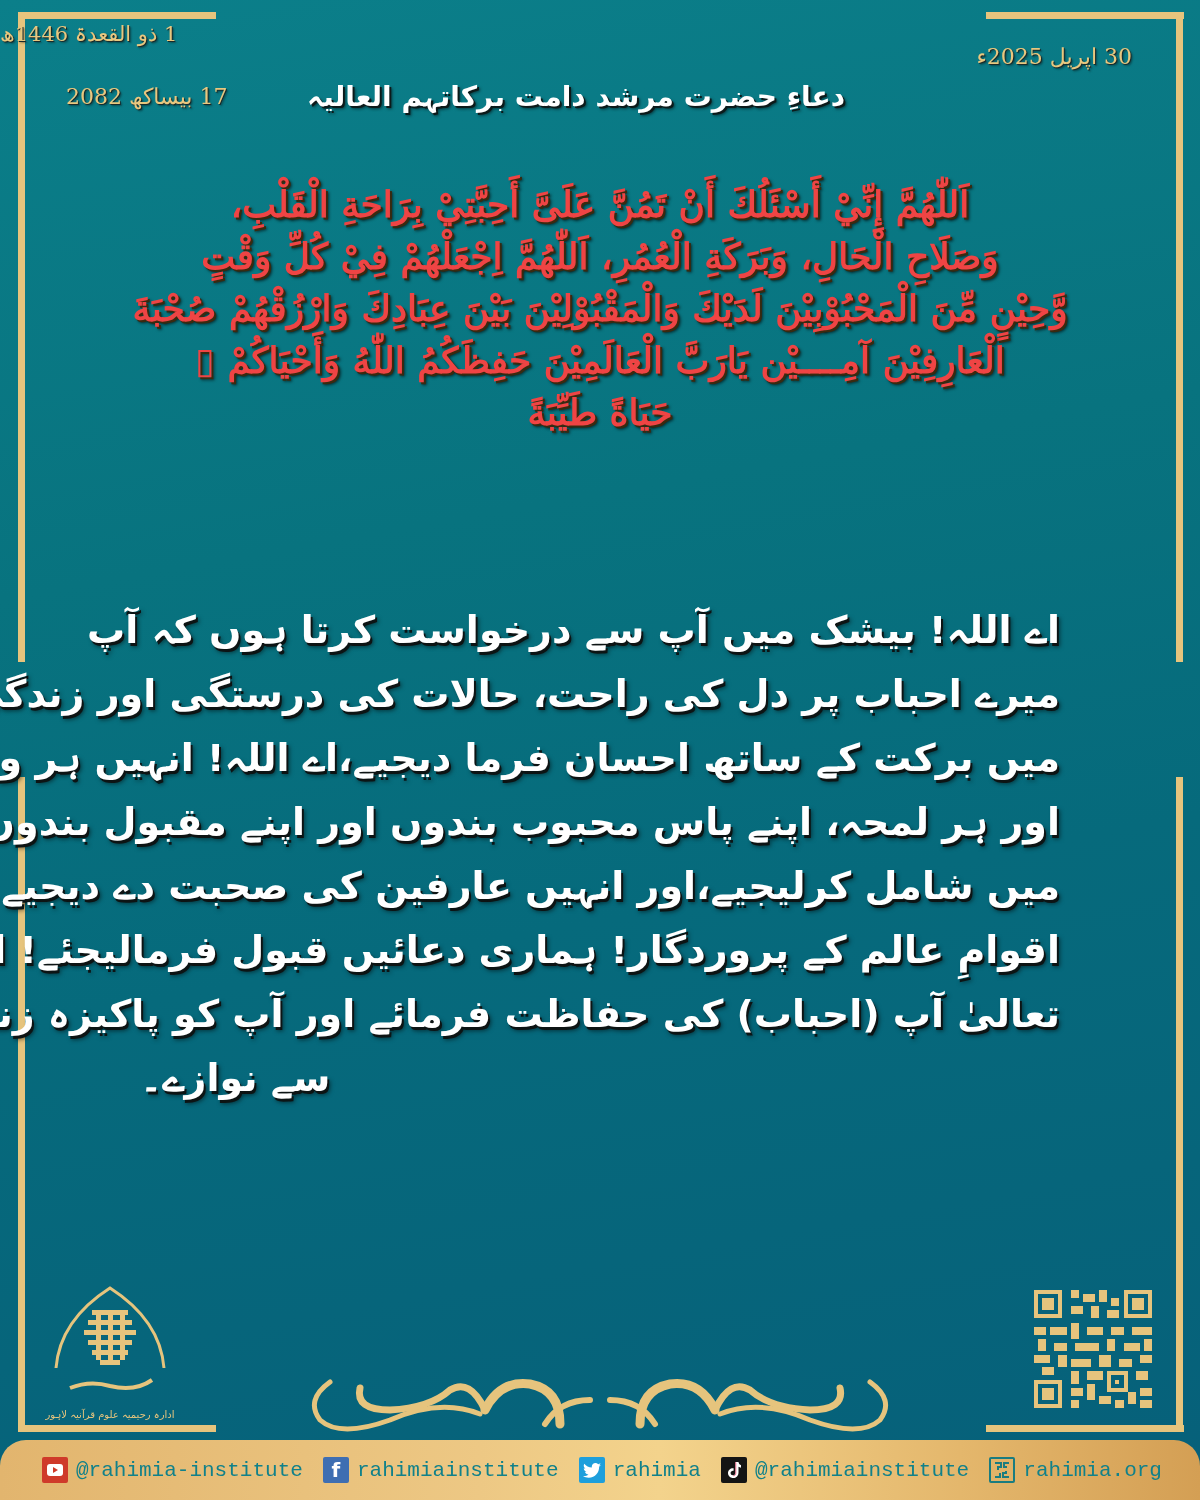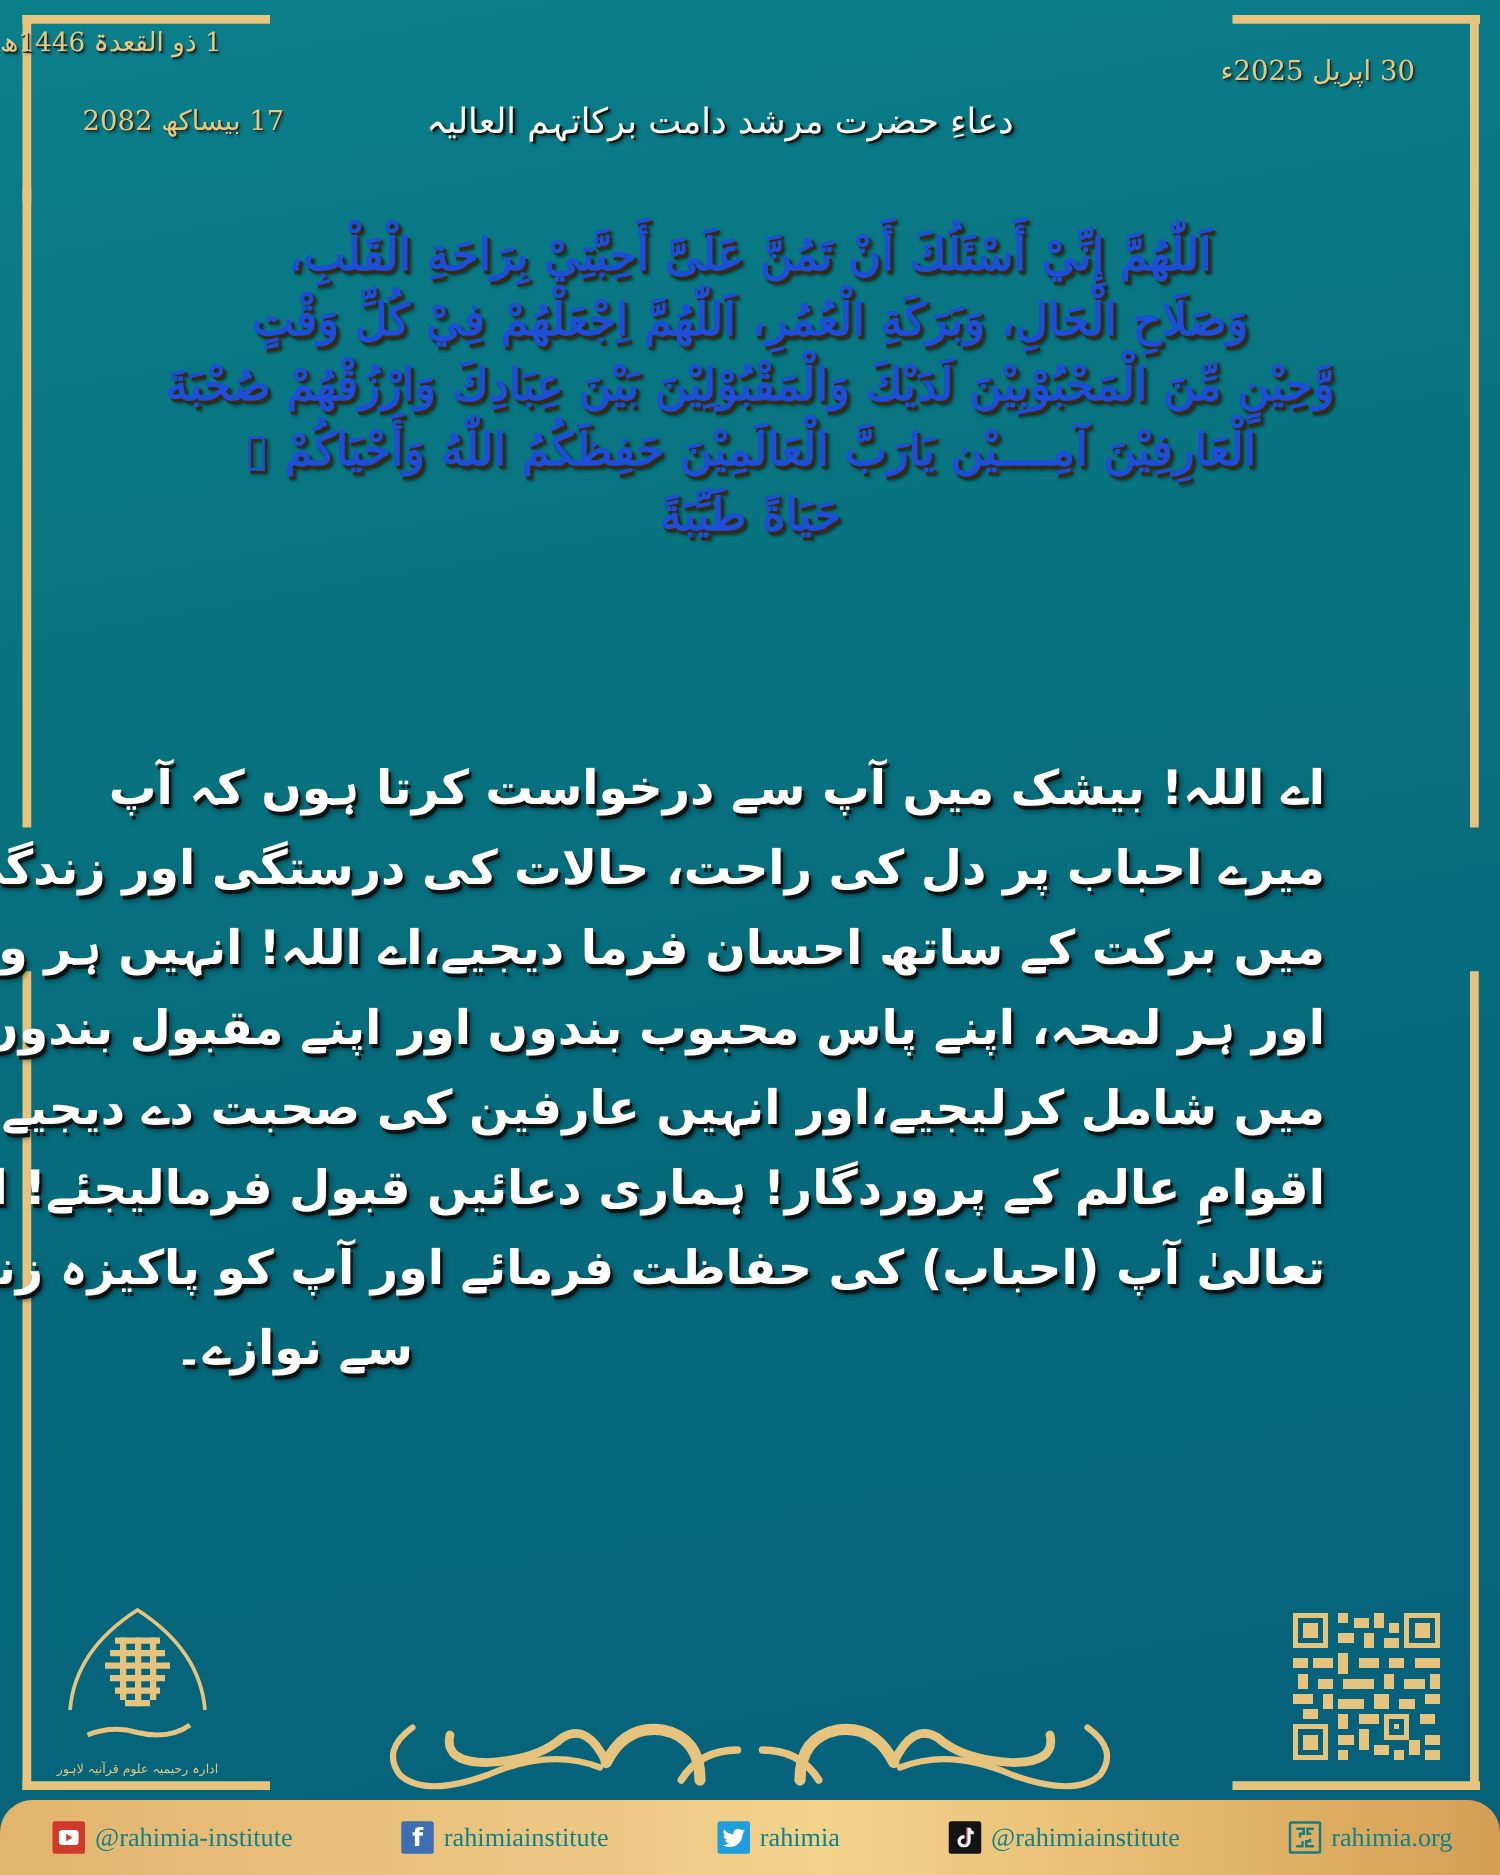--- a/index.html
+++ b/index.html
@@ -12,44 +12,44 @@
     .frame-seg { position: absolute; background: #e6c47d; }
     .date {
       position: absolute; top: 44px; font-family: "DejaVu Serif", serif;
       font-size: 22px; color: #e8c77f; text-shadow: 1px 1px 0 #1a2a2a, 2px 2px 2px rgba(0,0,0,0.4);
       direction: rtl; white-space: nowrap;
     }
     .hijri { position: absolute; top: 22px; left: 0; width: 1200px; text-align: left;
       font-family: "DejaVu Serif", serif; font-size: 21px; color: #e8c77f;
       text-shadow: 1px 1px 0 #1a2a2a, 2px 2px 2px rgba(0,0,0,0.4); direction: rtl; }
     .title { position: absolute; top: 80px; left: 0; width: 1152px; text-align: center;
-      font-size: 28px; color: #ffffff; font-weight: normal; direction: rtl;
+      font-size: 28px; color: #ffffff; font-weight: bold; direction: rtl;
       text-shadow: 2px 2px 0 #0d1a1a, 3px 3px 3px rgba(0,0,0,0.5); }
     .arabic-block { position: absolute; top: 178px; left: 70px; width: 1060px; text-align: center;
       direction: rtl; }
-    .arabic-line { font-family: "DejaVu Serif", serif; font-size: 36px; line-height: 52px; color: #1d4ed8;
+    .arabic-line { font-family: "DejaVu Serif", serif; font-size: 36px; line-height: 52px; color: #ef4444;
       font-weight: bold;
       text-shadow: 2px 2px 0 #3a2a10, 3px 3px 3px rgba(0,0,0,0.6); white-space: nowrap; }
     .urdu-block { position: absolute; top: 598px; left: 140px; width: 920px; text-align: left;
       direction: rtl; }
     .urdu-line { font-family: "DejaVu Sans", sans-serif; font-size: 38px; line-height: 64px;
       color: #ffffff; font-weight: bold;
       text-shadow: 2px 3px 0 #0d1414, 3px 4px 4px rgba(0,0,0,0.5); white-space: nowrap; }
     .logo { position: absolute; left: 40px; top: 1280px; width: 140px; height: 150px; text-align: right; }
     .ornament { position: absolute; left: 300px; top: 1370px; width: 600px; height: 66px; }
     .qr { position: absolute; left: 1032px; top: 1290px; width: 122px; height: 118px; }
     .footer {
       position: absolute; left: 0; top: 1440px; width: 1200px; height: 60px;
       background: linear-gradient(90deg, #e2b56e 0%, #edc884 40%, #f3d38c 55%, #e4b76c 80%, #d49f54 100%);
       border-radius: 26px 26px 0 0;
       display: flex; align-items: center; justify-content: space-between;
       padding: 0 38px 0 42px;
     }
     .social { display: flex; align-items: center; gap: 8px; }
-    .social-label { font-family: Liberation Serif, serif; font-size: 21px; color: #11818a; }
+    .social-label { font-family: Liberation Mono, monospace; font-size: 21px; color: #11818a; }
     .s-icon { width: 26px; height: 26px; display: flex; align-items: center; justify-content: center; border-radius: 2px; }
     .yt { background: #cf3a2a; }
     .fb { background: #3e6eb2; color: #fff; font-weight: bold; font-family: "DejaVu Sans", sans-serif; font-size: 20px; }
     .tw { background: #1e9fdc; }
     .tt { background: #141414; }
     .web { border: 2px solid #1a7c80; background: transparent; }
   </style>
 </head>
 <body>
 

